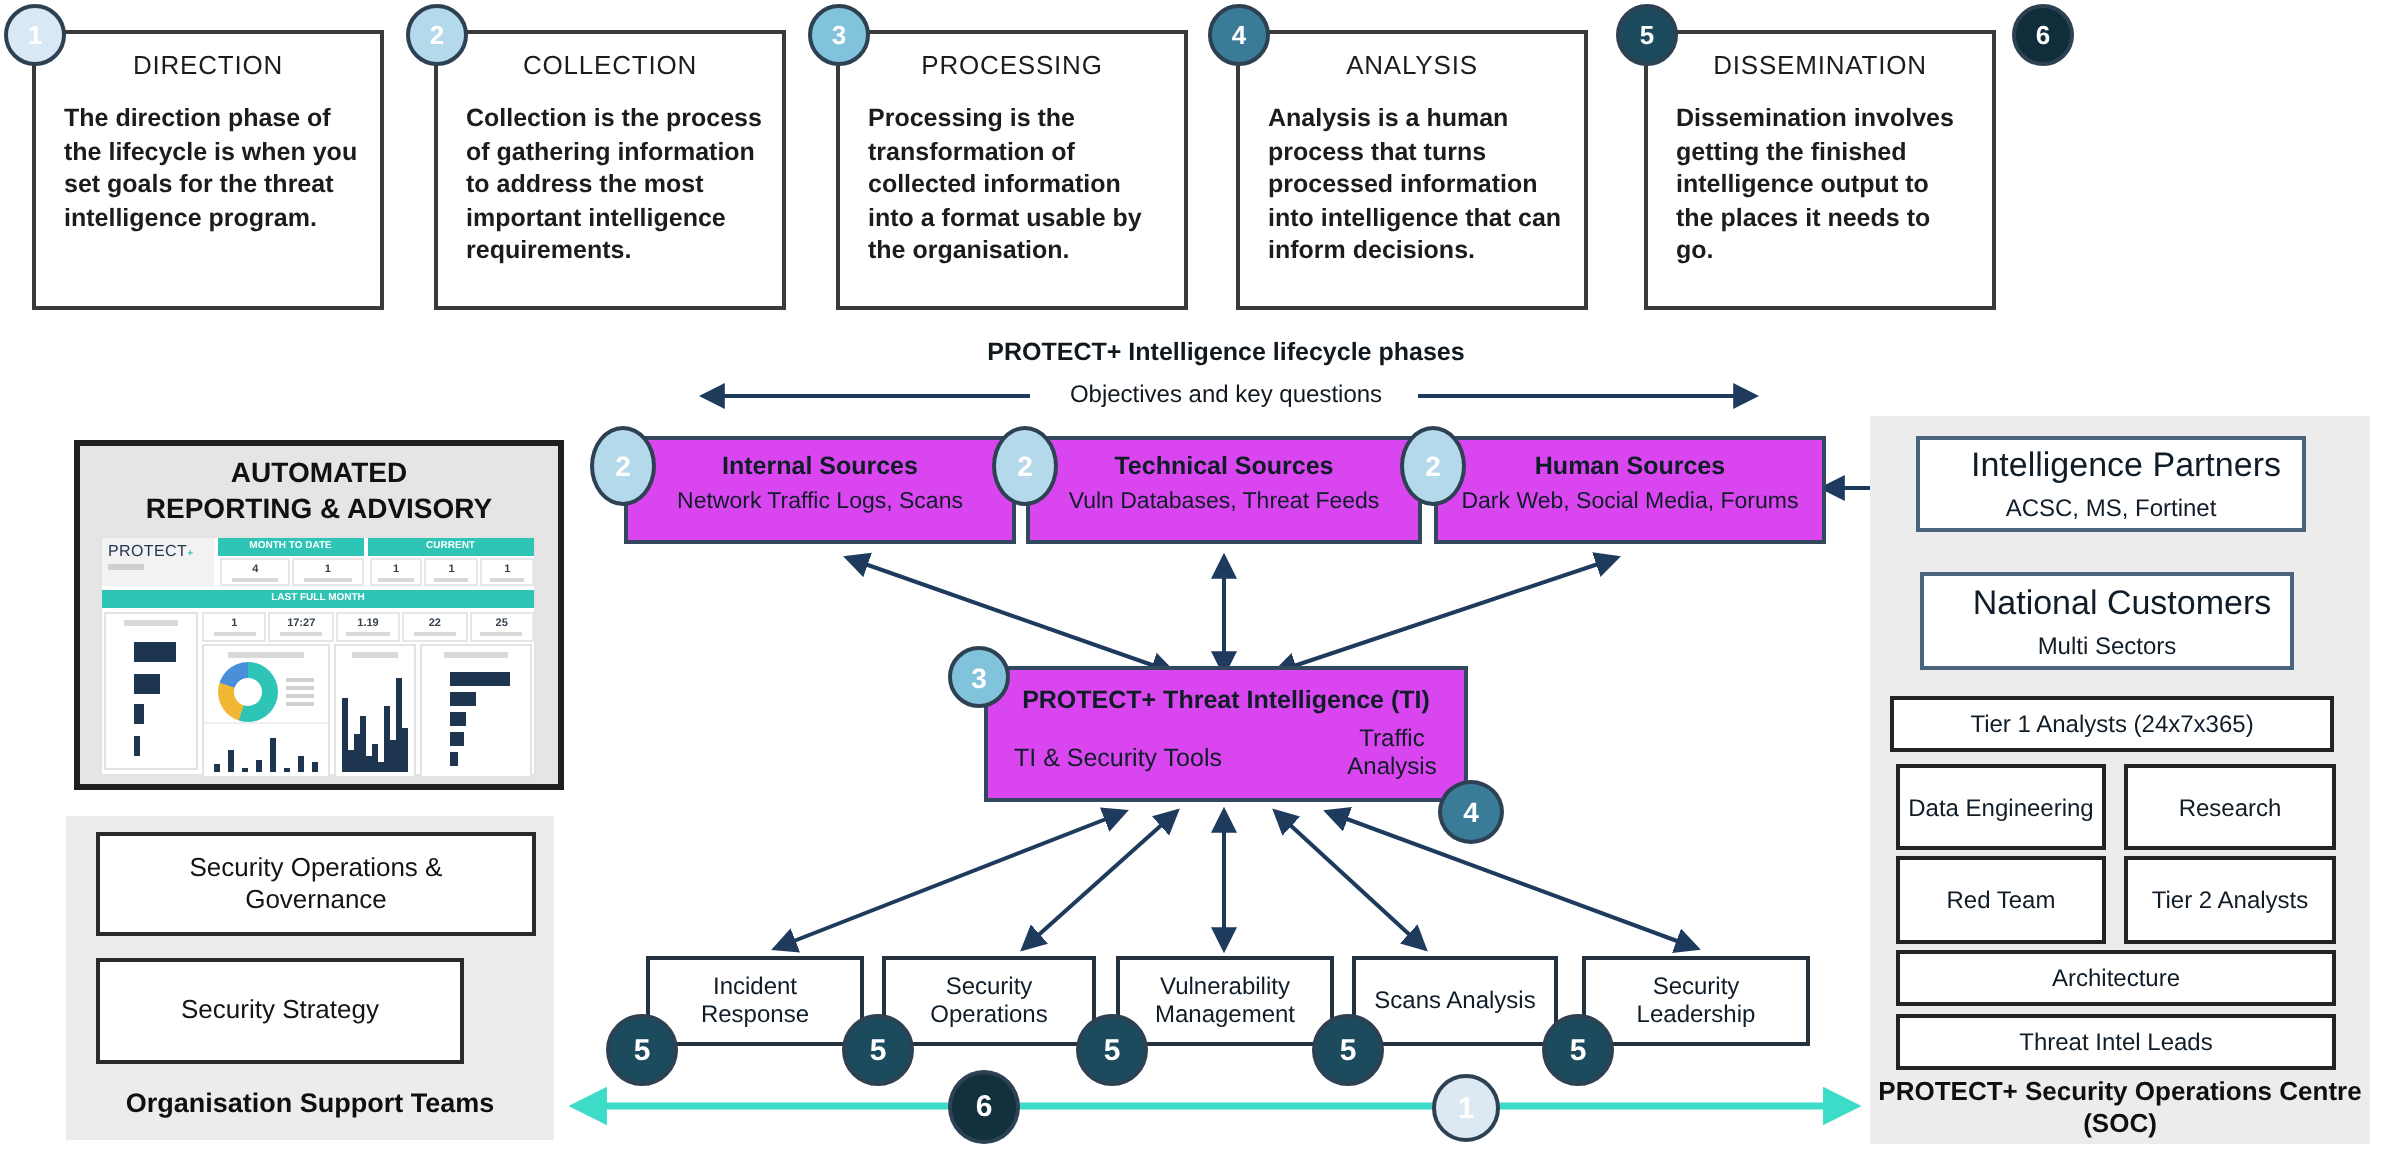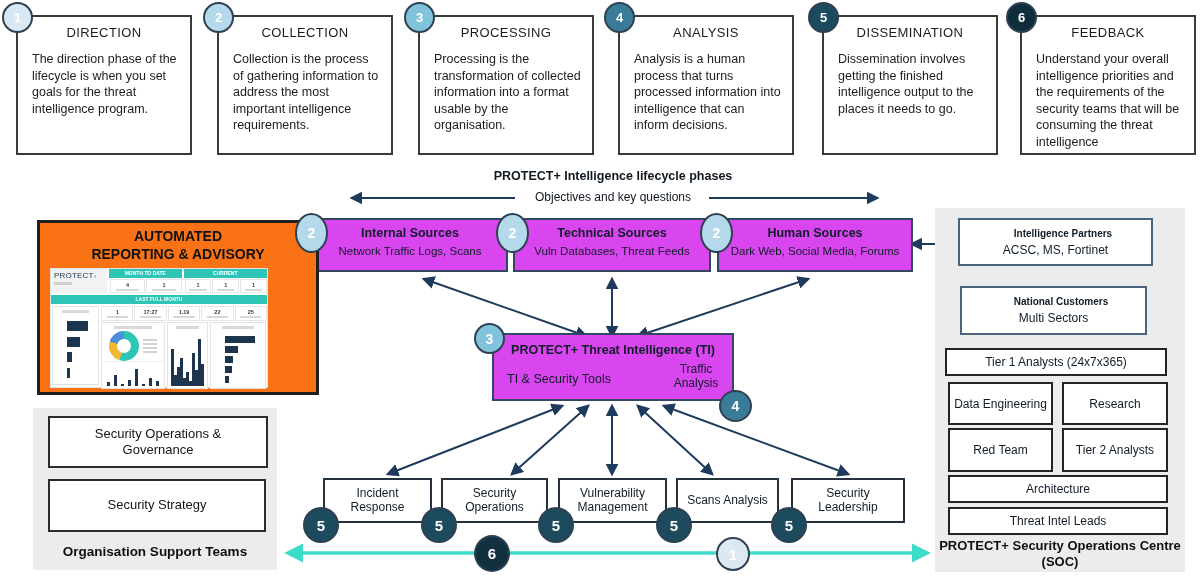--- a/index.html
+++ b/index.html
@@ -3,36 +3,36 @@
 <meta charset="utf-8">
 <style>
   html,body{margin:0;padding:0;background:#fff;}
   body{font-family:"Liberation Sans",sans-serif;}
   #canvas{position:relative;width:1200px;height:579px;background:#fff;overflow:hidden;}
   #arrows{position:absolute;left:0;top:0;pointer-events:none;}
 
   
   .phase-card{position:absolute;top:15px;width:176px;height:140px;background:#fff;border:2px solid #3a3a3a;box-sizing:border-box;}
   .phase-title{text-align:center;margin-top:8px;font-size:13px;letter-spacing:.4px;color:#1c1c1c;}
-  .phase-desc{margin-top:11px;padding:0 10px 0 14px;font-size:12.5px;line-height:1.32;color:#1c1c1c;}
+  .phase-desc{margin-top:11px;padding:0 10px 0 14px;font-size:12.5px;line-height:1.32;color:#1c1c1c;font-weight:bold;}
 
   .badge{position:absolute;border-radius:50%;border:2px solid #2e4153;color:#fff;display:flex;align-items:center;justify-content:center;font-weight:bold;box-sizing:border-box;z-index:5;}
 
   
   .mid-title{position:absolute;left:440px;width:346px;top:169px;text-align:center;font-weight:bold;font-size:12.5px;color:#101820;}
   .mid-sub{position:absolute;left:440px;width:346px;top:190px;text-align:center;font-size:12px;color:#101820;}
 
   .node{position:absolute;background:#d946ef;border:2px solid #33475e;box-sizing:border-box;color:#101c28;}
   .src-title{text-align:center;font-weight:bold;font-size:12.5px;margin-top:6px;}
   .src-sub{text-align:center;font-size:11.5px;margin-top:5px;}
 
   .consumer{position:absolute;top:478px;height:45px;background:#fff;border:2px solid #25313d;box-sizing:border-box;display:flex;align-items:center;justify-content:center;text-align:center;font-size:12px;line-height:1.15;color:#101c28;padding:0 12px;}
 
   
-  .report-box{position:absolute;left:37px;top:220px;width:282px;height:175px;border:3px solid #1f1f1f;background:#f97316;box-sizing:border-box;}
+  .report-box{position:absolute;left:37px;top:220px;width:245px;height:175px;border:3px solid #1f1f1f;background:#e5e5e5;box-sizing:border-box;}
   .report-title{text-align:center;font-weight:bold;font-size:14px;line-height:1.25;color:#111;margin-top:5px;}
   .dash{position:absolute;left:11px;top:46px;width:216px;height:118px;background:#fff;outline:1px solid #e3e3e3;font-size:5px;}
   .dash-top{display:flex;height:24px;}
   .dash-logo{width:56px;background:#f2f2f2;padding:2px 3px;box-sizing:border-box;}
   .dash-logo .brand{font-weight:normal;font-size:8px;color:#1e3550;letter-spacing:.2px;}
   .dash-logo .spark{color:#2ec4b6;font-weight:bold;}
   .dash-logo .stub{width:18px;height:3px;background:#cfcfcf;margin-top:2px;}
   .head-col{flex:1;display:flex;flex-direction:column;margin-left:2px;}
   .teal-bar{background:#2ec4b6;color:#fff;font-weight:bold;font-size:5px;text-align:center;line-height:9px;height:9px;}
   .stat-row{display:flex;flex:1;}
@@ -62,21 +62,21 @@
   .vcol{flex:1;display:flex;flex-direction:column;}
   .hcol2{width:56px;display:flex;flex-direction:column;}
 
   
   .gray-panel{position:absolute;background:#ececec;}
   .gp-box{position:absolute;background:#fff;border:2px solid #2b2b2b;box-sizing:border-box;display:flex;align-items:center;justify-content:center;text-align:center;font-size:13px;line-height:1.25;color:#141414;padding:0 20px;}
   .gp-label{position:absolute;text-align:center;font-weight:bold;color:#0f0f0f;}
   .soc-box{position:absolute;background:#fff;box-sizing:border-box;display:flex;align-items:center;justify-content:center;text-align:center;font-size:12px;color:#101c28;}
   .soc-partner{border:2px solid #4a647e;flex-direction:column;}
   .soc-team{border:2px solid #242424;}
-  .sp-title{font-weight:bold;font-size:10px;margin-left:15px;}
+  .sp-title{font-weight:normal;font-size:17px;margin-left:15px;}
   .sp-sub{font-size:12px;margin-top:4px;}
 
   .ti-title{text-align:center;font-weight:bold;font-size:12.5px;margin-top:8px;}
   .ti-tools{position:absolute;left:13px;top:37px;font-size:12.5px;}
   .ti-analysis{position:absolute;right:5px;top:27px;width:62px;text-align:center;font-size:12px;line-height:1.2;}
 </style>
 </head>
 <body>
 
 <div id="canvas">
@@ -123,24 +123,20 @@
     <div class="phase-title">PROCESSING</div>
     <div class="phase-desc">Processing is the transformation of collected information into a format usable by the organisation.</div>
   </div>
   <div class="phase-card" style="left:618px">
     <div class="phase-title">ANALYSIS</div>
     <div class="phase-desc">Analysis is a human process that turns processed information into intelligence that can inform decisions.</div>
   </div>
   <div class="phase-card" style="left:822px">
     <div class="phase-title">DISSEMINATION</div>
     <div class="phase-desc">Dissemination involves getting the finished intelligence output to the places it needs to go.</div>
-  </div>
-  <div class="phase-card" style="left:1020px">
-    <div class="phase-title">FEEDBACK</div>
-    <div class="phase-desc">Understand your overall intelligence priorities and the requirements of the security teams that will be consuming the threat intelligence</div>
   </div>
 
   <div class="badge" style="left: 2px; top: 2px; width: 31px; height: 31px; font-size: 13px; background: rgb(216, 232, 244);">1</div>
   <div class="badge" style="left: 203px; top: 2px; width: 31px; height: 31px; font-size: 13px; background: rgb(180, 217, 235);">2</div>
   <div class="badge" style="left: 404px; top: 2px; width: 31px; height: 31px; font-size: 13px; background: rgb(130, 195, 220);">3</div>
   <div class="badge" style="left: 604px; top: 2px; width: 31px; height: 31px; font-size: 13px; background: rgb(58, 124, 152);">4</div>
   <div class="badge" style="left: 808px; top: 2px; width: 31px; height: 31px; font-size: 13px; background: rgb(29, 75, 94);">5</div>
   <div class="badge" style="left: 1006px; top: 2px; width: 31px; height: 31px; font-size: 13px; background: rgb(15, 45, 59);">6</div>
 
   <div class="mid-title">PROTECT+ Intelligence lifecycle phases</div>
@@ -311,21 +307,21 @@
                 </div>
             </div>
           </div>
         </div>
       </div>
     </div>
   </div>
 
   <div class="gray-panel" style="left:33px;top:408px;width:244px;height:162px"></div>
   <div class="gp-box" style="left:48px;top:416px;width:220px;height:52px">Security Operations &amp; Governance</div>
-  <div class="gp-box" style="left:48px;top:479px;width:218px;height:53px">Security Strategy</div>
+  <div class="gp-box" style="left:48px;top:479px;width:184px;height:53px">Security Strategy</div>
   <div class="gp-label" style="left:33px;top:544px;width:244px;font-size:13.5px">Organisation Support Teams</div>
 
   <div class="gray-panel" style="left:935px;top:208px;width:250px;height:364px"></div>
   <div class="soc-box soc-partner" style="left:958px;top:218px;width:195px;height:48px">
     <div class="sp-title">Intelligence Partners</div>
     <div class="sp-sub">ACSC, MS, Fortinet</div>
   </div>
   <div class="soc-box soc-partner" style="left:960px;top:286px;width:187px;height:49px">
     <div class="sp-title">National Customers</div>
     <div class="sp-sub">Multi Sectors</div>

